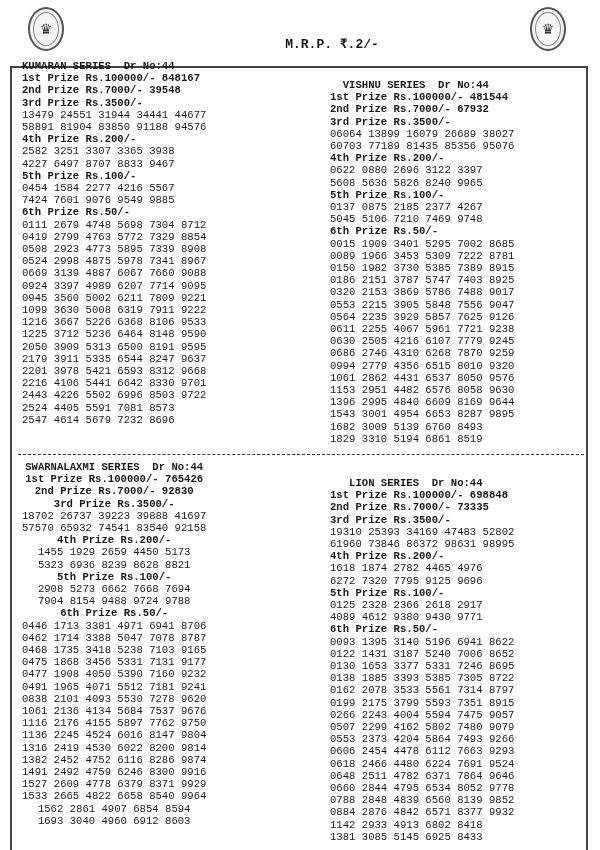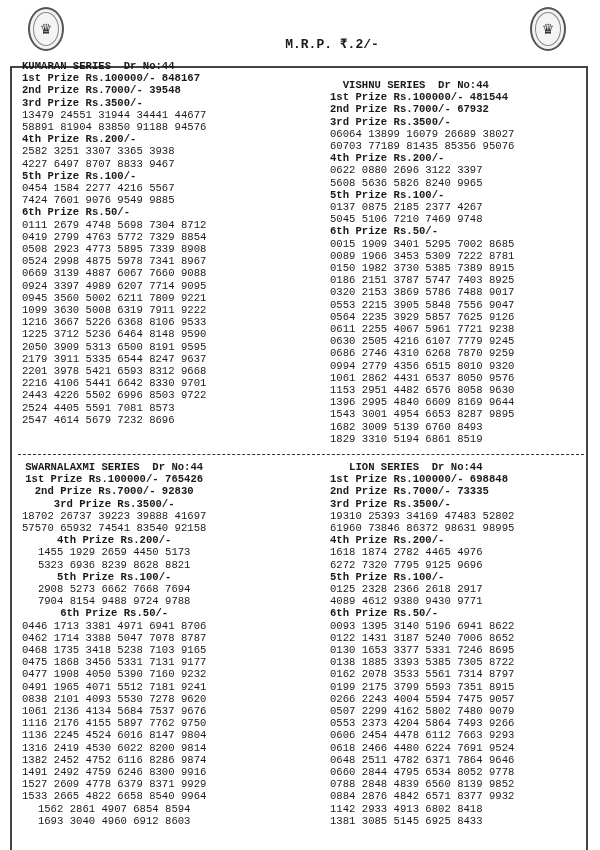--- a/index.html
+++ b/index.html
@@ -20,21 +20,21 @@
   .frame { position: absolute; left: 10px; top: 66px; width: 578px; height: 784px;
            border: 2px solid #444; border-bottom: none; box-sizing: border-box; }
   .series { position: absolute; font-family: "Liberation Mono", monospace; font-size: 10.6px;
             line-height: 12.2px; white-space: pre; }
   .series .hdr { }
   .series .line { }
   .series .bold { font-weight: bold; }
   .s-tl { left: 22px; top: 60px; }
   .s-tr { left: 330px; top: 79px; }
   .s-bl { left: 22px; top: 461px; text-align: center; }
-  .s-br { left: 330px; top: 461px; }
+  .s-br { left: 330px; top: 477px; }
   .dash { position: absolute; left: 18px; width: 566px; top: 454px; border-top: 1px dashed #333; }
 </style>
 </head>
 <body>
 
 <div class="header">
   <div class="logo left">
       <span class="emblem">♛</span>
     </div>
   <div class="title t3">M.R.P.  ₹.2/-</div>

